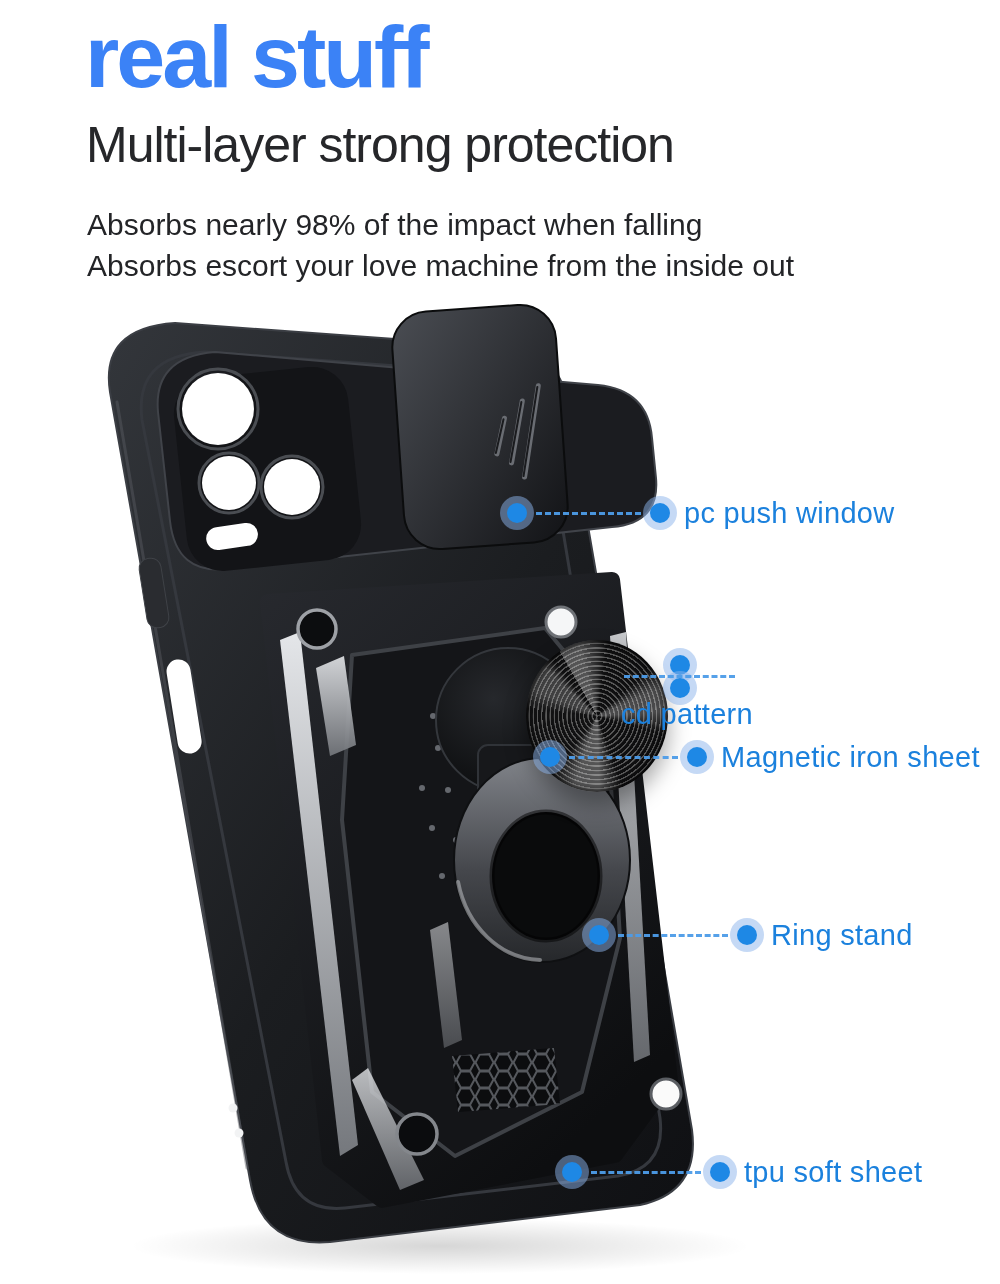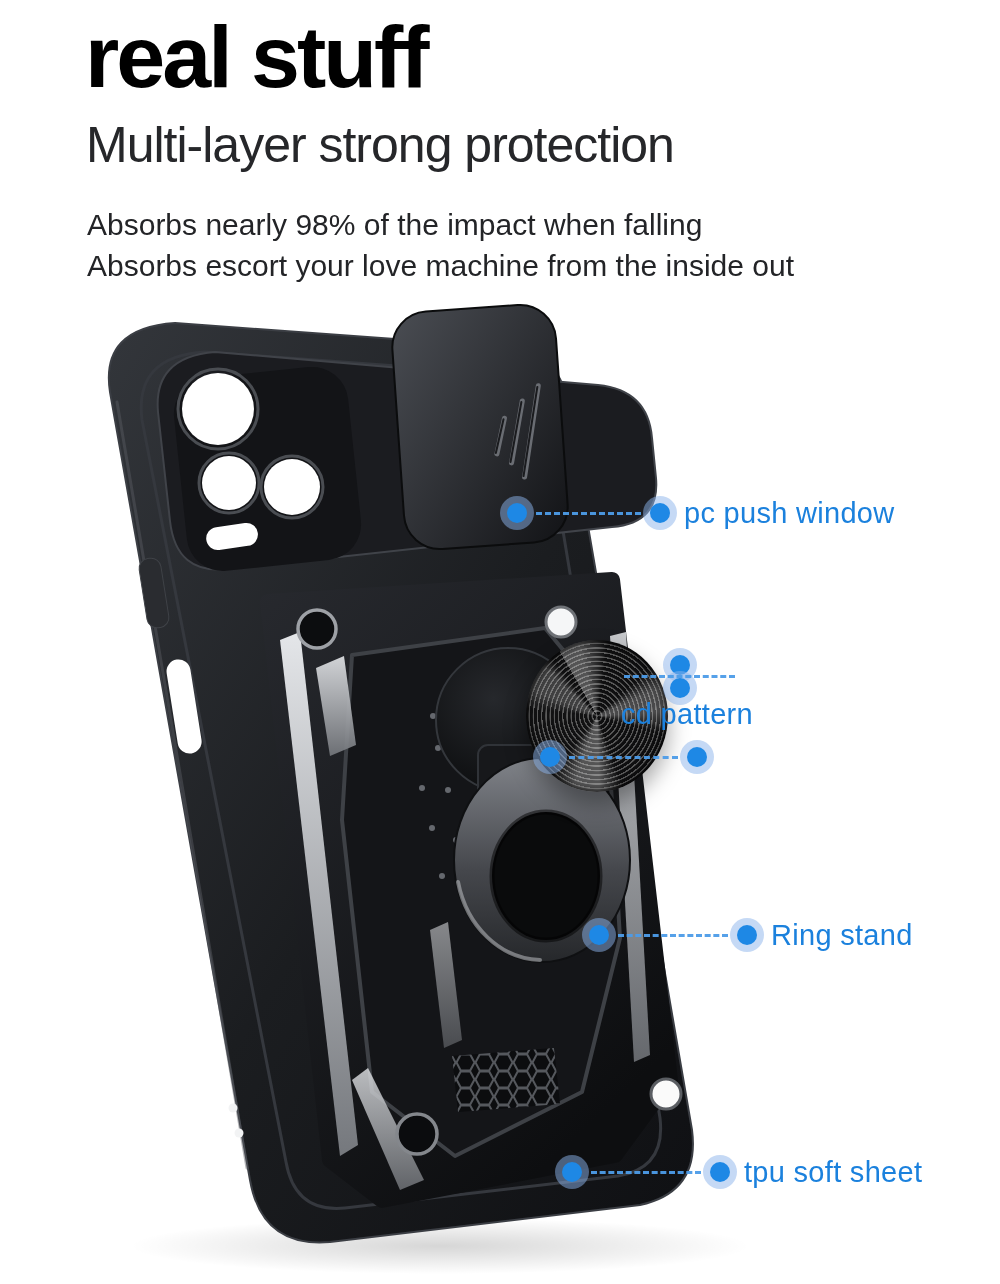--- a/index.html
+++ b/index.html
@@ -4,21 +4,21 @@
 <style>
   html,body{margin:0;padding:0;background:#ffffff;}
   .page{
     position:relative;width:1000px;height:1284px;overflow:hidden;background:#ffffff;
     font-family:"Liberation Sans","DejaVu Sans",sans-serif;
   }
   
   .hdr{position:absolute;left:85px;top:0;width:900px;}
   .title{
     position:absolute;left:0;top:6px;margin:0;
-    font-size:88px;font-weight:700;letter-spacing:-3px;color:#000000;white-space:nowrap;
+    font-size:88px;font-weight:700;letter-spacing:-3px;color:#3b82f6;white-space:nowrap;
   }
   .subtitle{
     position:absolute;left:1px;top:116px;margin:0;
     font-size:50px;font-weight:400;letter-spacing:-1px;color:#26272a;white-space:nowrap;
   }
   .desc{
     position:absolute;left:2px;top:204px;margin:0;
     font-size:30px;line-height:41px;font-weight:400;color:#232427;white-space:nowrap;
   }
   
@@ -186,20 +186,21 @@
       <span class="dot"></span>
       <span class="dash" style="width:111px;"></span>
       <span class="dot"></span>
       <span class="callout-label">cd pattern</span>
     </div>
 
     <div class="callout" style="left:540px;top:740px;">
       <span class="dot"></span>
       <span class="dash" style="width:109px;"></span>
       <span class="dot"></span>
+      <span class="callout-label">Magnetic iron sheet</span>
     </div>
 
     <div class="callout" style="left:589px;top:918px;">
       <span class="dot"></span>
       <span class="dash" style="width:110px;"></span>
       <span class="dot"></span>
       <span class="callout-label">Ring stand</span>
     </div>
 
     <div class="callout" style="left:562px;top:1155px;">

